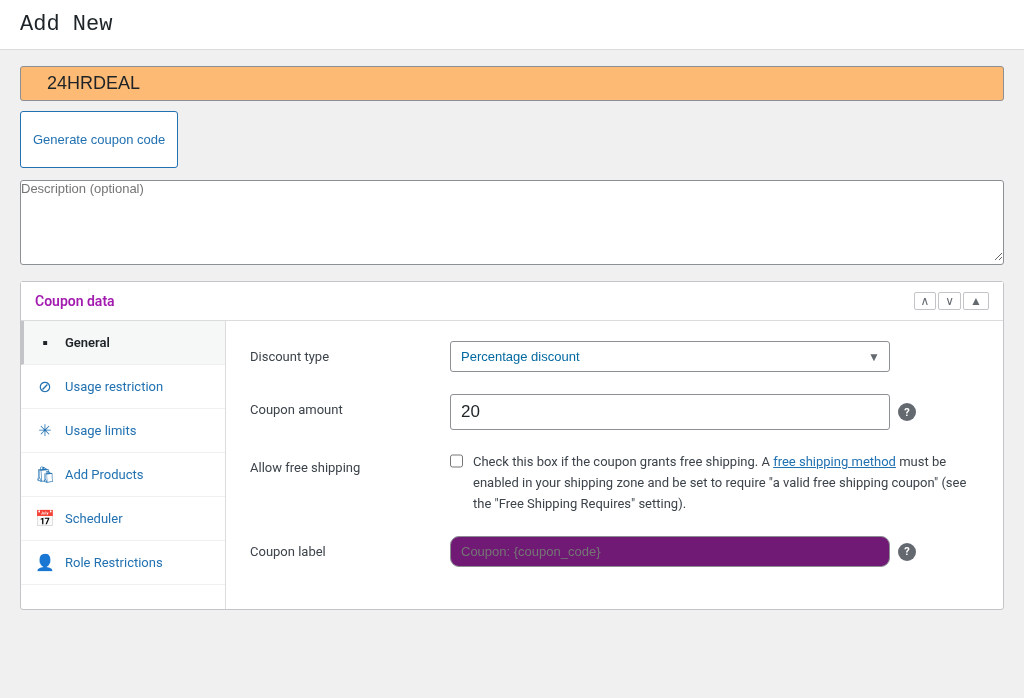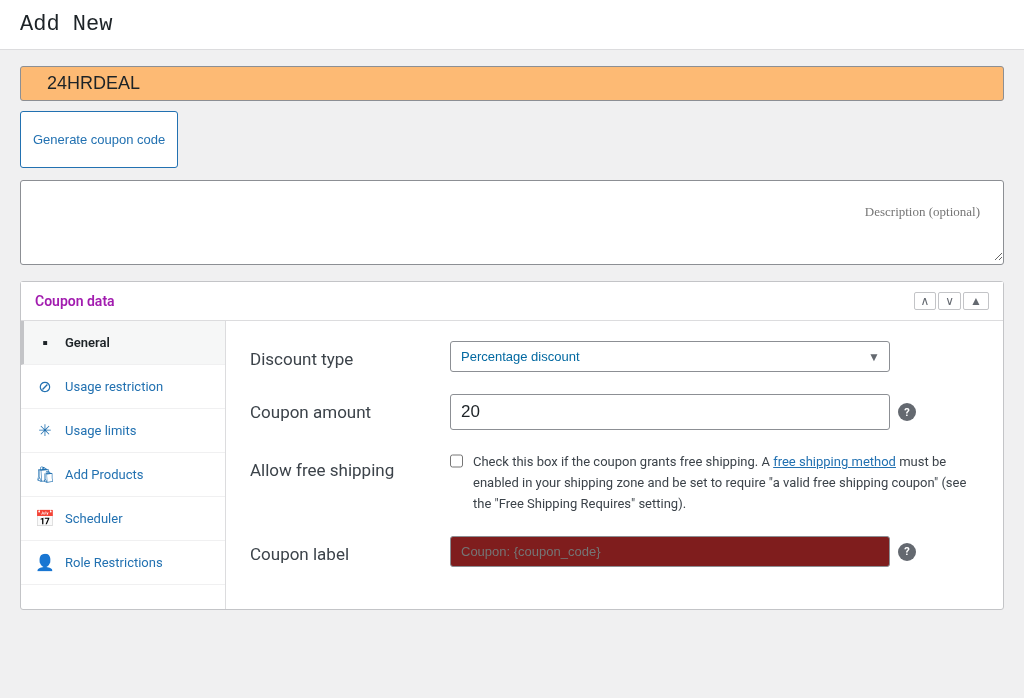--- a/index.html
+++ b/index.html
@@ -58,27 +58,26 @@
       border: 1px solid #8c8f94;
       border-radius: 3px;
       margin-top: 12px;
       margin-bottom: 16px;
     }
     .description-textarea {
       width: 100%;
       min-height: 80px;
       border: none;
       outline: none;
-      padding: 23px;
+      padding: 0;
       font-size: 13px;
       color: #8c8f94;
       resize: vertical;
       background: transparent;
-      font-family: Liberation Serif, serif;
-      text-align: right;
+      font-family: Liberation Sans, sans-serif;
     }
     .coupon-data-box {
       background: #fff;
       border: 1px solid #c3c4c7;
       border-radius: 3px;
     }
     .coupon-data-header {
       display: flex;
       align-items: center;
       justify-content: space-between;
@@ -149,21 +148,21 @@
     .field-row {
       display: flex;
       align-items: flex-start;
       margin-bottom: 22px;
       gap: 20px;
     }
     .field-label {
       width: 180px;
       min-width: 180px;
       padding-top: 8px;
-      font-size: 17px;
+      font-size: 13px;
       color: #3c434a;
     }
     .field-control {
       flex: 1;
     }
     .select-wrap {
       position: relative;
       display: inline-block;
       width: 100%;
       max-width: 440px;
@@ -235,24 +234,24 @@
     }
     .shipping-link {
       color: #2271b1;
       text-decoration: underline;
     }
     .coupon-label-input {
       width: 100%;
       max-width: 440px;
       padding: 7px 10px;
       border: 1px solid #8c8f94;
-      border-radius: 3px;
+      border-radius: 9px;
       font-size: 13px;
       color: #8c8f94;
-      background: #7f1d1d;
+      background: #701a75;
     }
   </style>
 </head>
 <body>
 
 <div class="page-wrapper">
   <div class="page-header">
     <h1 class="page-title">Add New</h1>
   </div>
 

